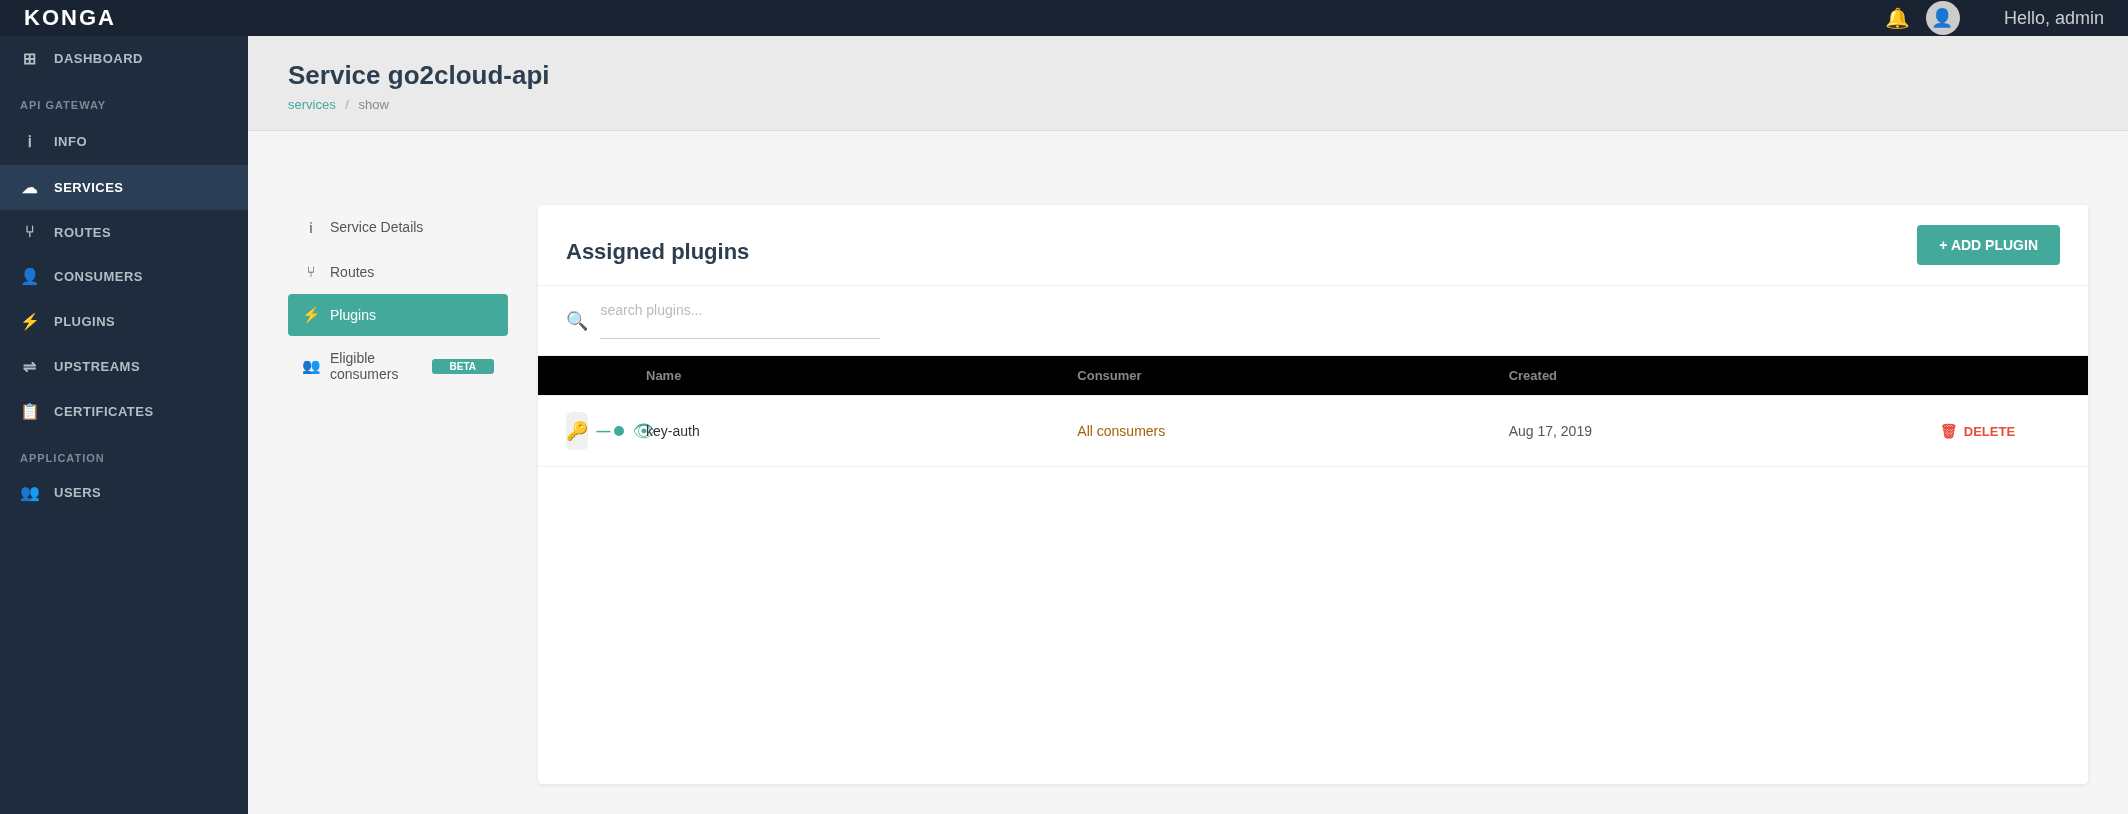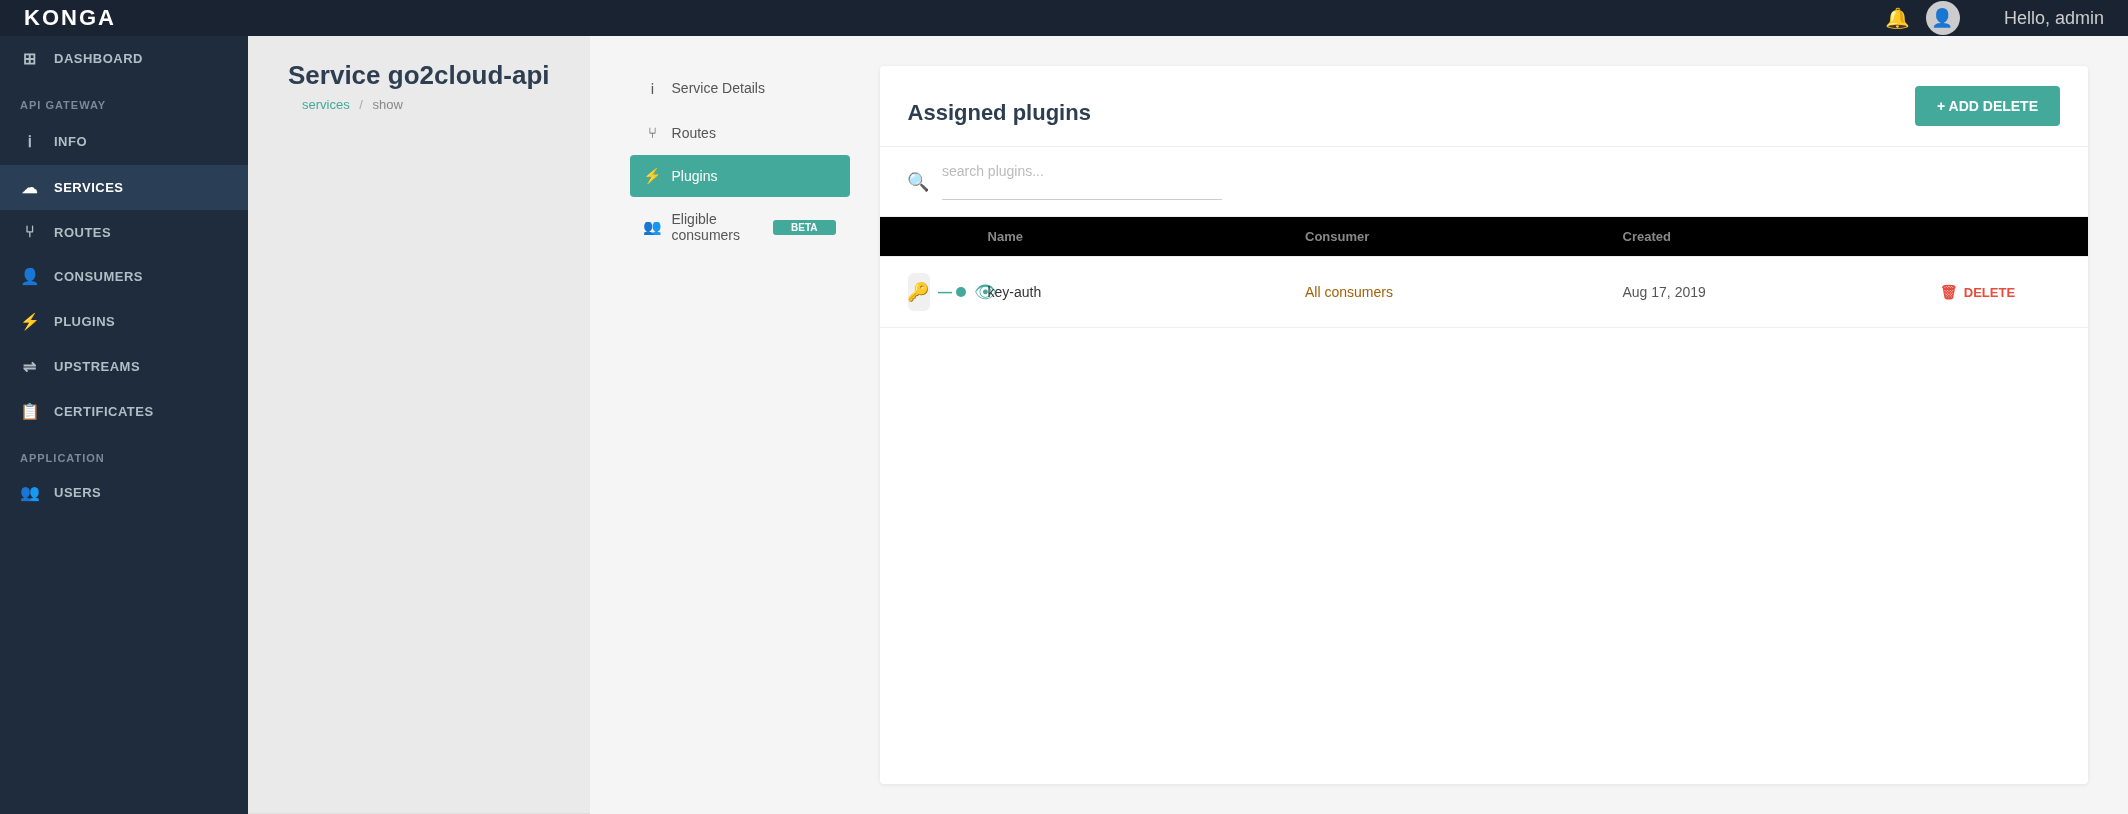--- a/index.html
+++ b/index.html
@@ -94,39 +94,39 @@
       width: 20px;
       text-align: center;
       flex-shrink: 0;
     }
 
     
     .main-content {
       flex: 1;
       overflow-y: auto;
       display: flex;
-      flex-direction: row;
+      flex-direction: column;
+      gap: 44px;
     }
 
     
     .page-header {
       background: #eaeaea;
       padding: 24px 40px 18px 40px;
       border-bottom: 1px solid #ddd;
     }
     .page-title {
       font-size: 26px;
       font-weight: 700;
       color: #2c3e50;
       margin-bottom: 6px;
     }
     .breadcrumb {
       font-size: 13px;
       color: #888;
-      margin-left: 14px;
     }
     .breadcrumb a {
       color: #42a99b;
       text-decoration: none;
       cursor: pointer;
     }
     .breadcrumb-sep { margin: 0 6px; color: #aaa; }
 
     
     .content-area {
@@ -412,21 +412,21 @@
           <span class="left-nav-icon">👥</span>
           <span>Eligible consumers</span>
           <span class="beta-badge">beta</span>
         </div>
       </div>
 
       <div class="right-panel">
 
         <div class="panel-header">
           <span class="panel-title">Assigned plugins</span>
-          <button class="add-plugin-btn">+ ADD DELETE</button>
+          <button class="add-plugin-btn">+ ADD PLUGIN</button>
         </div>
 
         <div class="search-bar">
           <span class="search-icon-wrap">🔍</span>
           <input class="search-input" type="text" placeholder="search plugins..." style="">
         </div>
 
         <div class="plugins-table">
           <div class="table-header">
             <div class="table-header-cell"></div>

